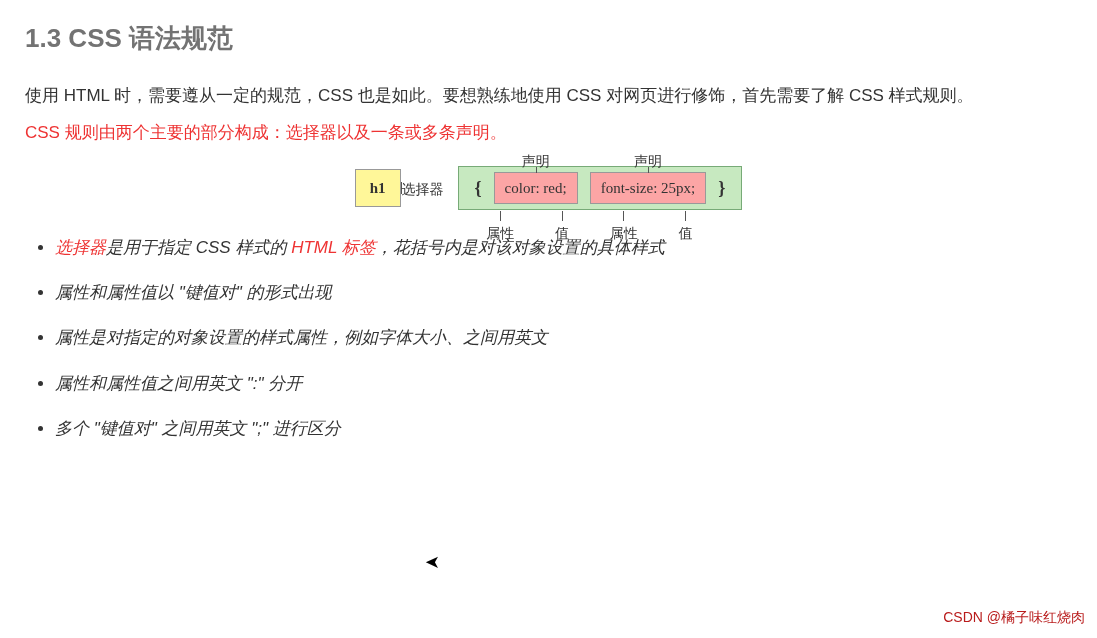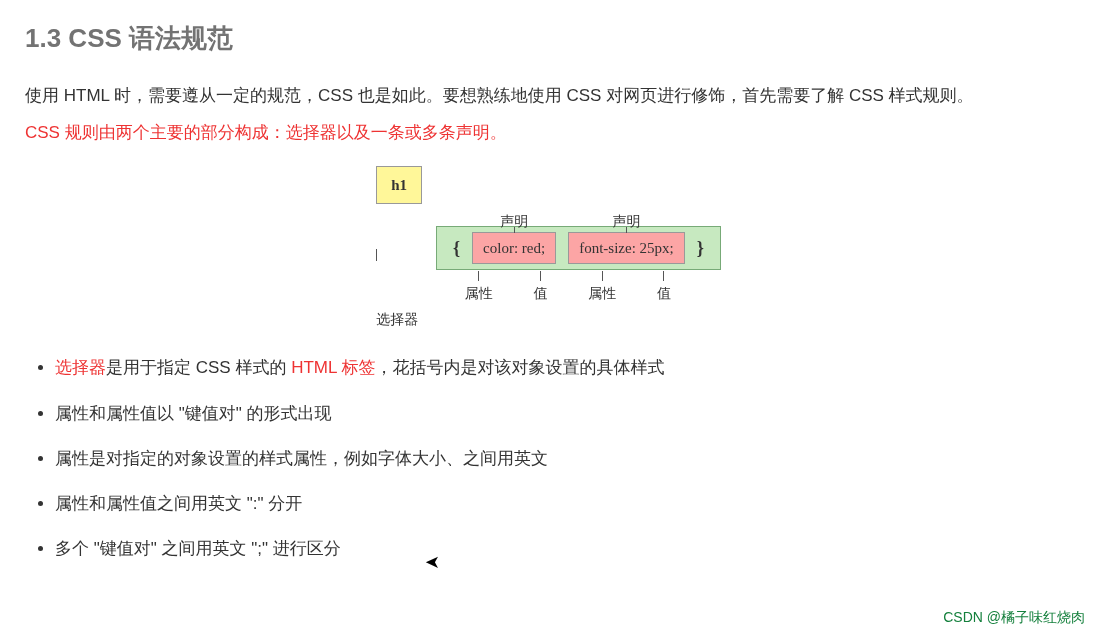--- a/index.html
+++ b/index.html
@@ -23,21 +23,21 @@
     p.body-text { color: #333; }
     p.highlight { color: #e33; margin-top: 10px; margin-bottom: 20px; }
 
     .diagram-wrap { display: flex; justify-content: center; margin: 16px 0 24px; }
     .diagram {
       position: relative;
       display: flex;
       align-items: center;
       padding: 0 6px;
     }
-    .selector-col { display: flex; flex-direction: column; align-items: flex-start; gap: 45px; }
+    .selector-col { display: flex; flex-direction: row; align-items: center; }
     .selector-box {
       background: #fff799;
       border: 1px solid #999;
       padding: 6px 14px;
       font-family: "Times New Roman", serif;
       font-size: 15px;
       font-weight: bold;
     }
     .selector-tick { width: 1px; height: 12px; background: #555; }
     .selector-label { font-size: 14px; color: #333; margin-top: 2px; }
@@ -74,39 +74,39 @@
       position: absolute;
       top: -6px;
       left: 50%;
       width: 1px;
       height: 6px;
       background: #555;
     }
     .bt { display: flex; flex-direction: column; align-items: center; }
     .bt-line { width: 1px; height: 10px; background: #555; margin-bottom: 1px; }
 
-    ul.bullets { list-style: disc; padding-left: 30px; margin-top: 24px; }
+    ul.bullets { list-style: disc; padding-left: 30px; margin-top: 24px; font-style: italic; }
     ul.bullets li { margin-bottom: 18px; font-size: 17px; }
     .red { color: #e33; }
 
     .cursor-icon {
       position: absolute;
       left: 425px;
       top: 548px;
       font-size: 18px;
       color: #000;
       transform: scaleX(-1);
       pointer-events: none;
     }
     .watermark {
       position: absolute;
       right: 12px;
       bottom: 10px;
       font-size: 14px;
-      color: #15803d;
+      color: #b91c1c;
       margin-left: 25px;
     }
     .decl-wrap { position: relative; }
     .decl-bottom {
       position: absolute;
       bottom: -34px;
       left: 0; right: 0;
       display: flex;
       font-size: 14px;
       color: #333;

